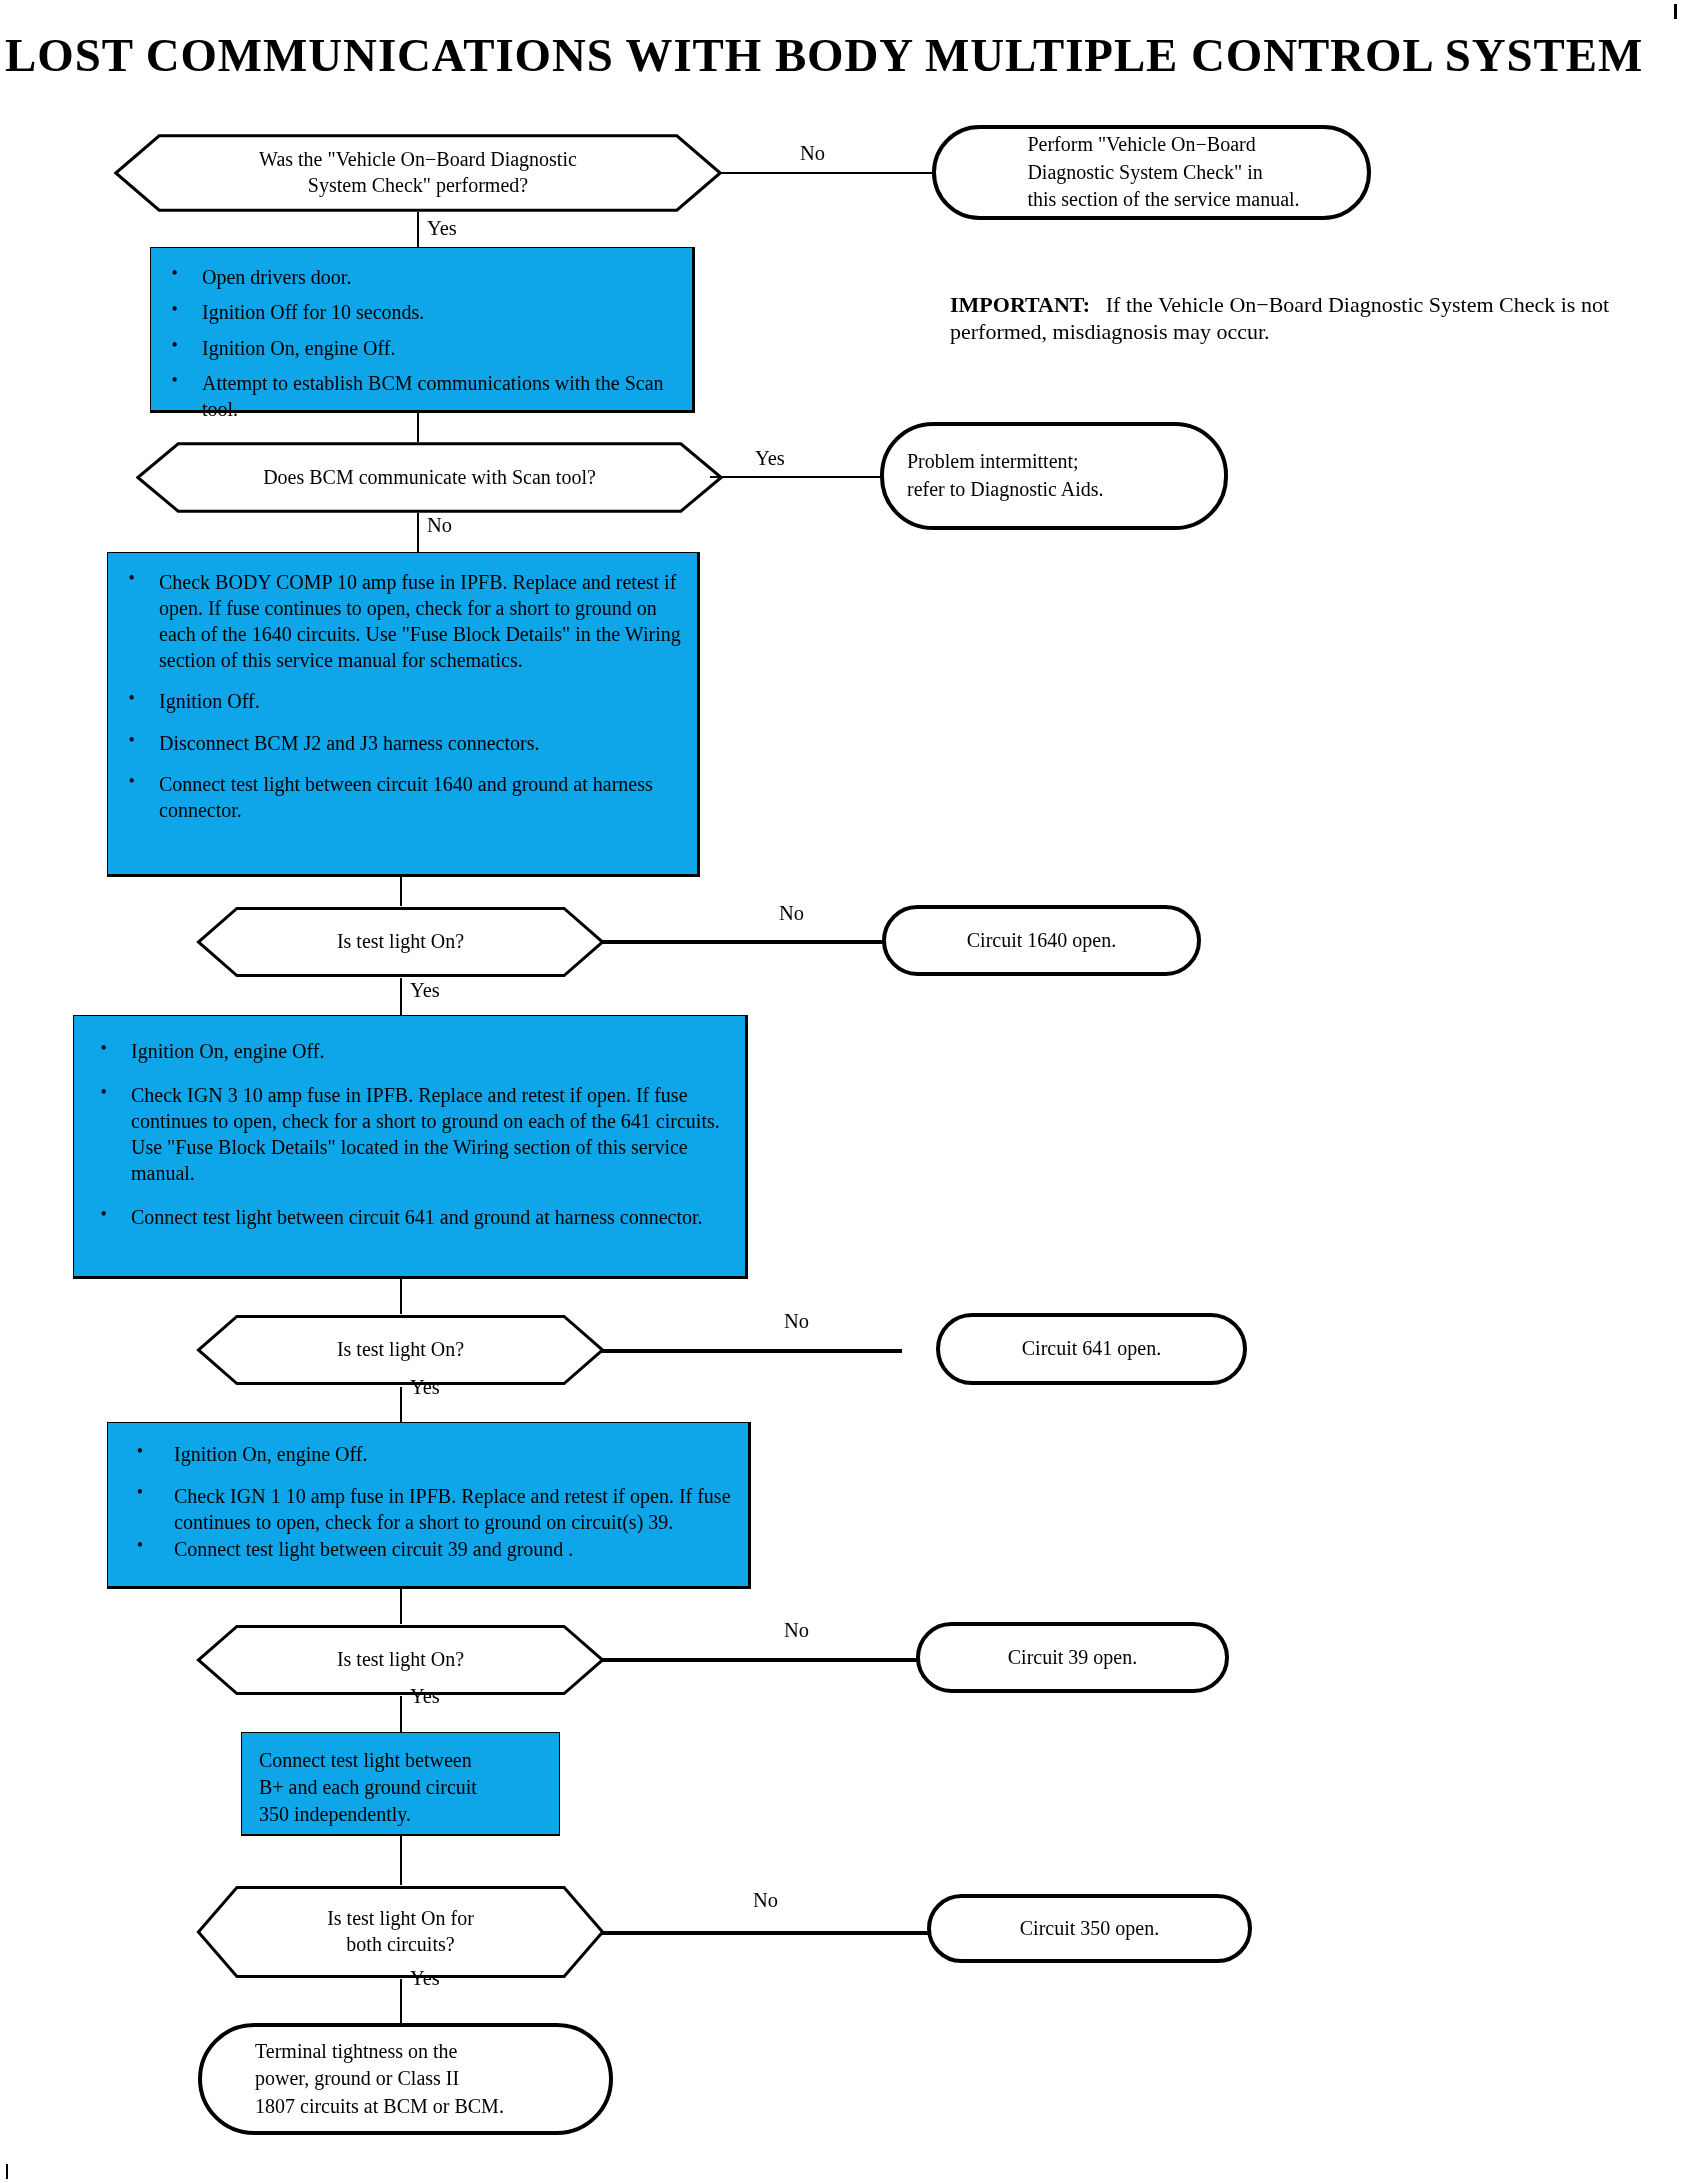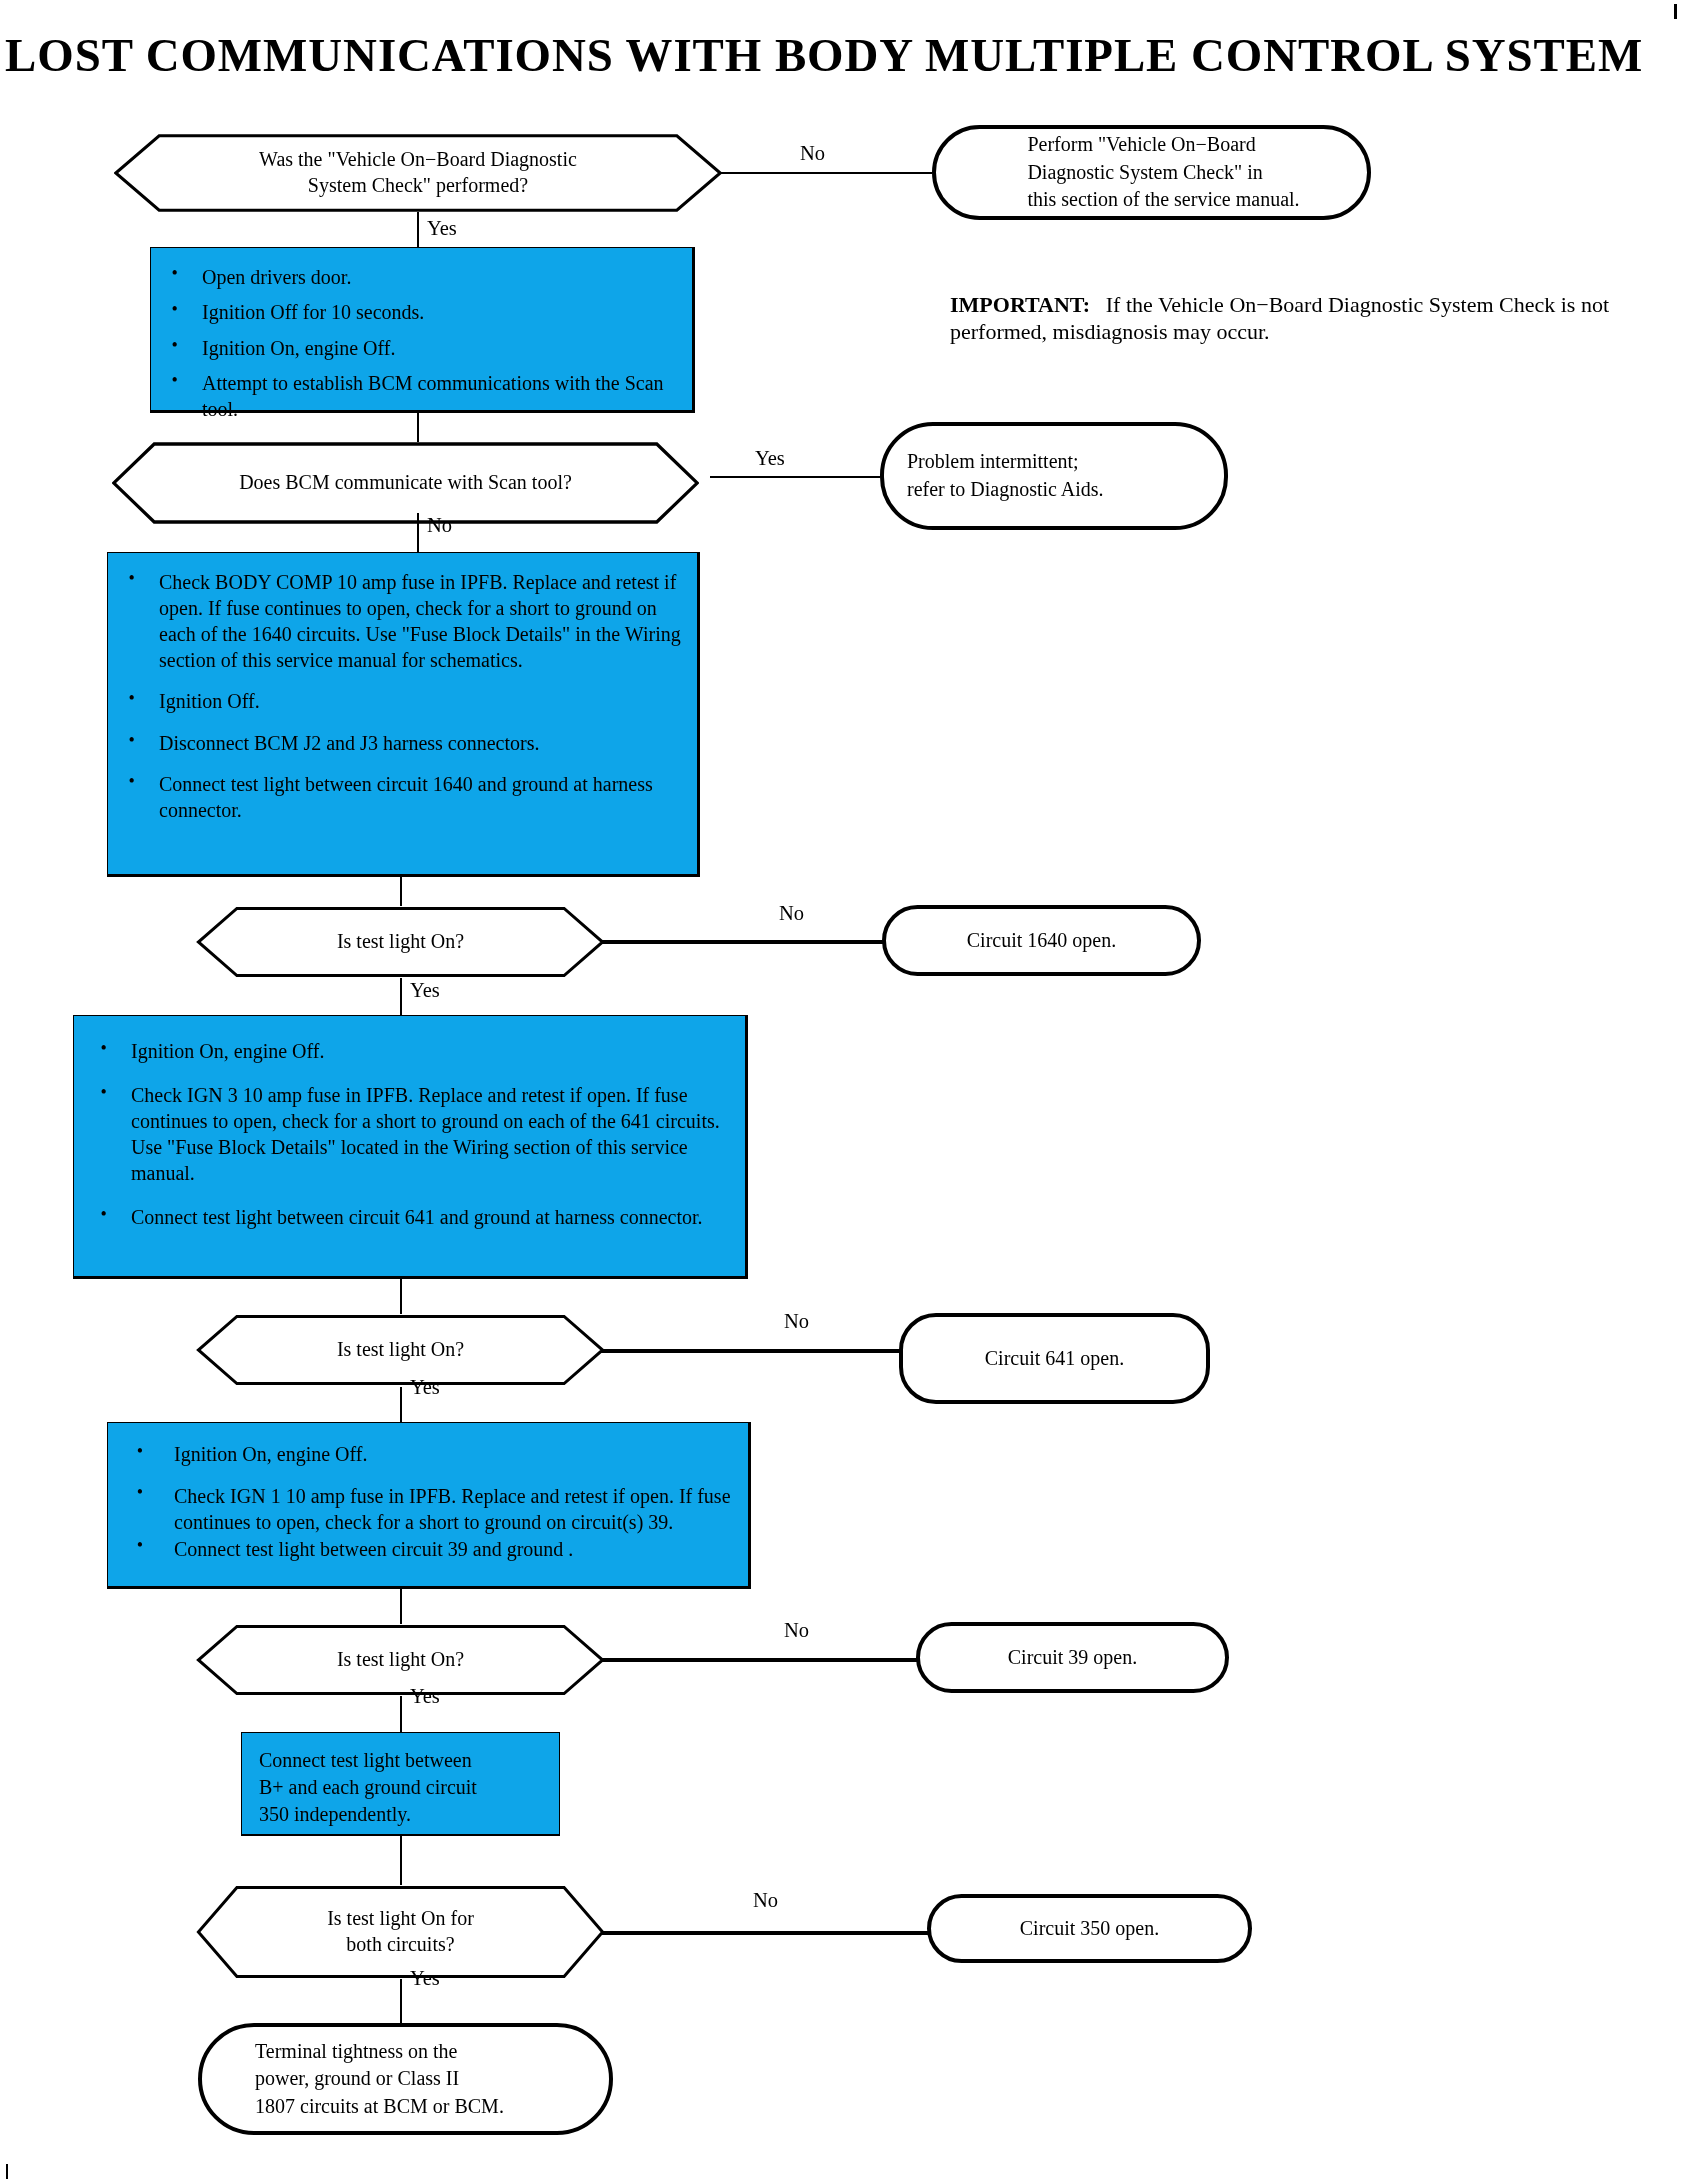--- a/index.html
+++ b/index.html
@@ -158,21 +158,21 @@
     <ul class="b">
       <li>Open drivers door.</li>
       <li>Ignition Off for 10 seconds.</li>
       <li>Ignition On, engine Off.</li>
       <li>Attempt to establish BCM communications with the Scan tool.</li>
     </ul>
   </div>
 
   <div class="ln lnv" style="left:417px;top:413px;width:2.4px;height:30px;"></div>
 
-  <div class="node hex" style="left:112px;top:442px;width:587px;height:82px;">
+  <div class="node hex" style="left:136px;top:442px;width:587px;height:71px;">
     <svg viewBox="0 0 975 118" preserveAspectRatio="none">
       <polygon points="70,3 905,3 972,59 905,115 70,115 3,59" fill="#ffffff" stroke="#000000" stroke-width="5"></polygon>
     </svg>
     <div class="label">
       <span>Does BCM communicate with Scan tool?</span>
     </div>
   </div>
 
   <div class="ln lnh" style="left:710px;top:476px;width:170px;"></div>
   <div class="edgelbl" style="left:755px;top:448px;">Yes</div>
@@ -234,21 +234,21 @@
       <polygon points="68,4 612,4 676,60 612,116 68,116 4,60" fill="#ffffff" stroke="#000000" stroke-width="5"></polygon>
     </svg>
     <div class="label">
       <span>Is test light On?</span>
     </div>
   </div>
 
   <div class="ln lnh bold" style="left:601px;top:1349px;width:301px;"></div>
   <div class="edgelbl" style="left:784px;top:1311px;">No</div>
 
-  <div class="node term center" style="left:899px;top:1313px;width:311px;height:91px;border-radius:37px;align-items:center;">
+  <div class="node term center" style="left:936px;top:1313px;width:311px;height:72px;border-radius:37px;align-items:center;">
     <div class="txt">
       <span>Circuit 641 open.</span>
     </div>
   </div>
 
   <div class="ln lnv" style="left:400px;top:1387px;width:2.4px;height:37px;"></div>
   <div class="edgelbl" style="left:410px;top:1377px;">Yes</div>
 
   <div class="node proc boxpad" style="left:107px;top:1422px;width:644px;height:167px;padding-top:18px;padding-left:18px;">
     <ul class="b wide">

